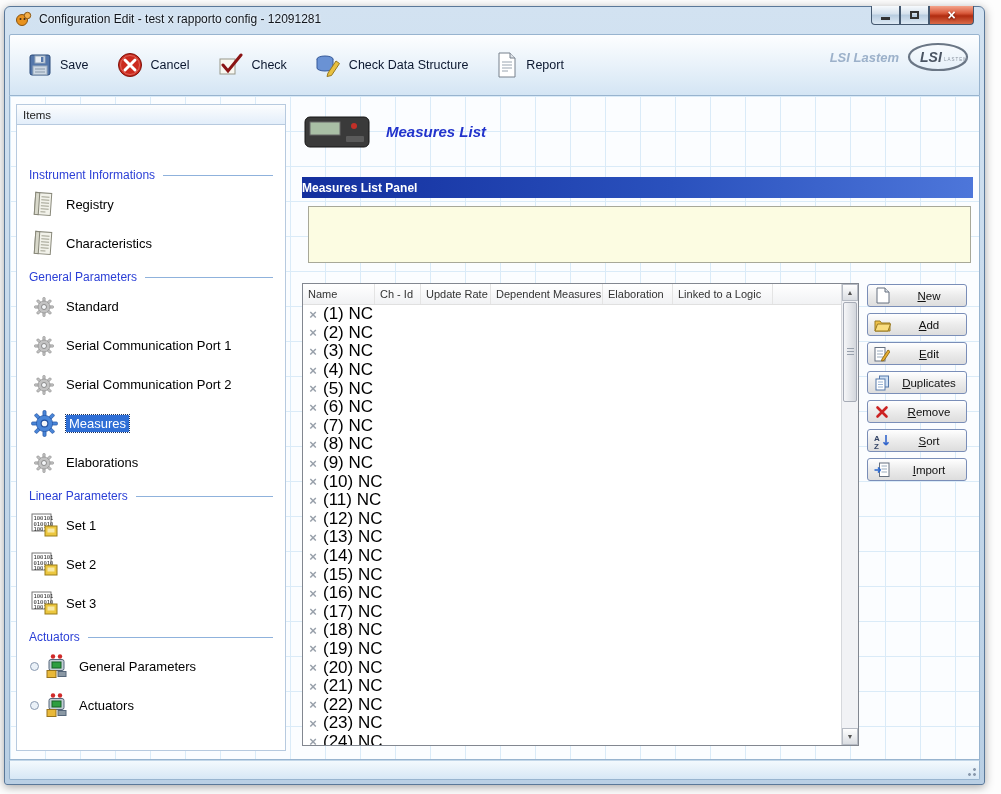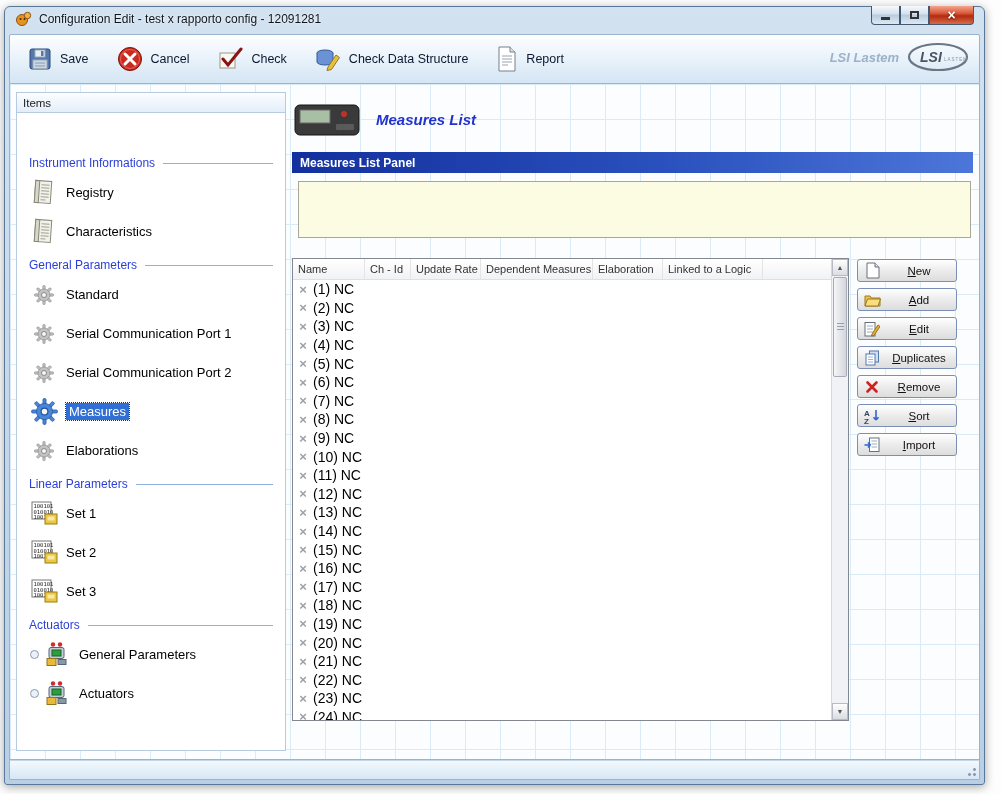--- a/index.html
+++ b/index.html
@@ -20,31 +20,31 @@
   .wbtn{width:29px;height:19px;border:1px solid #44586f;border-top:none;display:flex;align-items:center;justify-content:center;
     background:linear-gradient(#f6fafd,#d4e0ec 45%,#b6cbdf 50%,#dde9f4);}
   .wbtn.min{border-radius:0 0 0 4px;}
   .bar-glyph{width:9px;height:3px;background:#333;margin-top:7px;}
   .box-glyph{width:9px;height:8px;border:2px solid #333;background:transparent;}
   .wbtn.close{width:45px;border-radius:0 0 4px 0;border-left:1px solid #44586f;
     background:linear-gradient(#f4a58c,#d95a3c 40%,#b02c10 55%,#d96a48);
     color:#fff;font-size:14px;font-weight:bold;text-shadow:0 1px 2px #601000;line-height:1;}
 
   
-  .toolbar{height:50px;flex:none;background:linear-gradient(#fdfeff,#e9f2fa 50%,#d4e5f4);
+  .toolbar{height:62px;flex:none;background:linear-gradient(#fdfeff,#e9f2fa 50%,#d4e5f4);
     border:1px solid #98b4cf;display:flex;align-items:center;padding:9px 10px;position:relative;border-radius:2px 2px 0 0;}
   .tb-buttons{display:flex;align-items:center;gap:4px;}
   .tb-btn{display:flex;align-items:center;gap:8px;padding:7px 16px 7px 8px;font-size:12.5px;color:#0c1830;border-radius:3px;cursor:default;}
   .tb-icon{display:inline-flex;}
   .brand{position:absolute;right:10px;top:7px;display:flex;align-items:center;gap:8px;}
   .brand-text{font-style:italic;font-weight:bold;font-size:13px;color:#9cb1ca;}
   .brand-logo{display:inline-flex;}
 
   
-  .content{flex:1;display:flex;padding:8px 6px;overflow:hidden;
+  .content{flex:1;display:flex;gap:10px;padding:8px 6px;overflow:hidden;
     border:1px solid #98b4cf;border-top:none;
     background-color:#fbfdff;
     background-image:linear-gradient(to right,#daebf8 1px,transparent 1px),
                      linear-gradient(to bottom,#daebf8 1px,transparent 1px);
     background-size:35px 35px;}
 
   
   .sidebar{width:270px;flex:none;background:#fff;border:1px solid #b7cadf;display:flex;flex-direction:column;}
   .side-header{height:20px;flex:none;background:linear-gradient(#fcfdfe,#e3eefa);border-bottom:1px solid #b7cadf;
     font-size:11.5px;color:#222;display:flex;align-items:center;padding-left:6px;}
@@ -57,32 +57,32 @@
   .side-label{font-size:13px;color:#000;white-space:nowrap;}
   .side-label.sel{background:#2f6fd6;color:#fff;padding:1px 3px;outline:1px dotted #18305e;}
   .expander{width:9px;height:9px;flex:none;border:1px solid #8a9ab0;border-radius:50%;background:#eaf1f8;margin-right:-4px;}
 
   
   .main{flex:1;display:flex;flex-direction:column;padding:0 0 0 6px;overflow:hidden;}
   .main-head{display:flex;align-items:center;gap:16px;height:54px;margin:0 0 6px 2px;flex:none;}
   .device-icon{display:inline-flex;}
   .main-title{font-size:15px;font-weight:bold;font-style:italic;color:#2233cc;}
   .panel-bar{height:21px;flex:none;background:linear-gradient(90deg,#132f9e,#2a51bd 55%,#4d76da);
-    display:flex;align-items:center;padding-left:8px;}
+    display:flex;align-items:center;margin-top:13px;}
   .panel-bar span{color:#fff;font-size:12px;font-weight:bold;}
   .info-box{height:57px;flex:none;background:#fcfce2;border:1px solid #a8a898;margin:8px 2px 20px 6px;}
   .work-row{display:flex;align-items:flex-start;gap:8px;flex:1;min-height:0;}
   .table-outer{width:557px;height:463px;flex:none;background:#fff;border:1px solid #828790;position:relative;overflow:hidden;}
   .thead{display:flex;height:21px;border-bottom:1px solid #e0e0e0;background:linear-gradient(#ffffff,#f1f2f4);padding-right:17px;}
   .th-cell{font-size:11px;color:#333;display:flex;align-items:center;padding-left:5px;border-right:1px solid #e4e4e4;
     overflow:hidden;white-space:nowrap;flex:none;}
   .tbody{position:absolute;top:21px;bottom:0;left:0;right:17px;overflow:hidden;}
   .trow{display:flex;align-items:center;height:18.6px;padding-left:3px;}
   .x-icon{color:#98a0aa;font-size:13px;width:14px;text-align:center;margin-right:3px;font-weight:bold;}
-  .row-label{font-size:14px;color:#000;}
+  .row-label{font-size:17px;color:#000;}
   .vscroll{position:absolute;top:0;right:0;bottom:0;width:17px;background:#f1f2f5;border-left:1px solid #d6d8dc;}
   .sb-btn{position:absolute;left:0;right:0;height:17px;background:linear-gradient(#fefefe,#dadde2);
     border:1px solid #b6bbc4;display:flex;align-items:center;justify-content:center;font-size:7px;color:#555;line-height:1;}
   .sb-btn.up{top:0;} .sb-btn.down{bottom:0;}
   .sb-thumb{position:absolute;left:1px;right:1px;top:18px;height:100px;
     background:linear-gradient(90deg,#f5f6f8,#d3d6dc);border:1px solid #a6abb6;border-radius:2px;
     display:flex;align-items:center;justify-content:center;}
   .grip{width:7px;height:8px;background:repeating-linear-gradient(to bottom,#98a0ac 0 1px,transparent 1px 3px);}
 
   .actions{display:flex;flex-direction:column;gap:6px;width:100px;flex:none;margin-top:1px;justify-content:center;}

